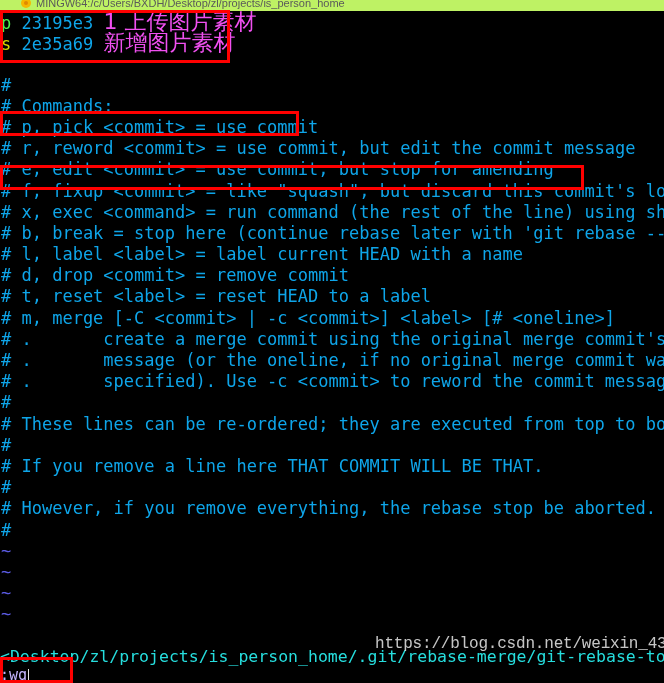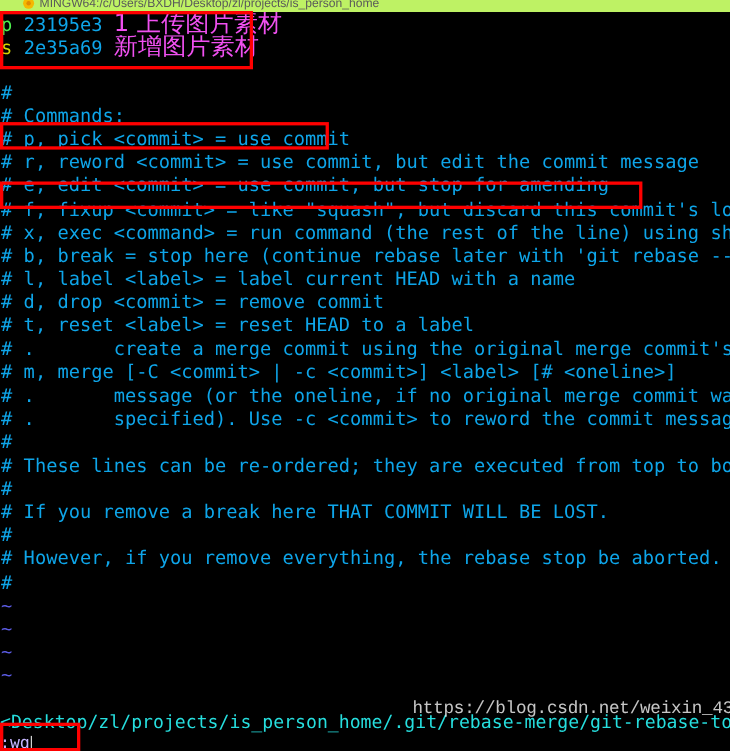--- a/index.html
+++ b/index.html
@@ -161,28 +161,28 @@
     <div class="row c-cyan"># Commands:</div>
     <div class="row c-cyan"># p, pick &lt;commit&gt; = use commit</div>
     <div class="row c-cyan"># r, reword &lt;commit&gt; = use commit, but edit the commit message</div>
     <div class="row c-cyan"># e, edit &lt;commit&gt; = use commit, but stop for amending</div>
     <div class="row c-cyan"># f, fixup &lt;commit&gt; = like "squash", but discard this commit's log message</div>
     <div class="row c-cyan"># x, exec &lt;command&gt; = run command (the rest of the line) using shell</div>
     <div class="row c-cyan"># b, break = stop here (continue rebase later with 'git rebase --continue')</div>
     <div class="row c-cyan"># l, label &lt;label&gt; = label current HEAD with a name</div>
     <div class="row c-cyan"># d, drop &lt;commit&gt; = remove commit</div>
     <div class="row c-cyan"># t, reset &lt;label&gt; = reset HEAD to a label</div>
+    <div class="row c-cyan"># m, merge [-C &lt;commit&gt; | -c &lt;commit&gt;] &lt;label&gt; [# &lt;oneline&gt;]</div>
     <div class="row c-cyan"># .       create a merge commit using the original merge commit's</div>
-    <div class="row c-cyan"># m, merge [-C &lt;commit&gt; | -c &lt;commit&gt;] &lt;label&gt; [# &lt;oneline&gt;]</div>
     <div class="row c-cyan"># .       message (or the oneline, if no original merge commit was</div>
     <div class="row c-cyan"># .       specified). Use -c &lt;commit&gt; to reword the commit message.</div>
     <div class="row c-cyan">#</div>
     <div class="row c-cyan"># These lines can be re-ordered; they are executed from top to bottom.</div>
     <div class="row c-cyan">#</div>
-    <div class="row c-cyan"># If you remove a break here THAT COMMIT WILL BE LOST.</div>
+    <div class="row c-cyan"># If you remove a line here THAT COMMIT WILL BE THAT.</div>
     <div class="row c-cyan">#</div>
     <div class="row c-cyan"># However, if you remove everything, the rebase stop be aborted.</div>
     <div class="row c-cyan">#</div>
 
     <div class="row c-blue">~</div>
     <div class="row c-blue">~</div>
     <div class="row c-blue">~</div>
     <div class="row c-blue">~</div>
 
   </div>

